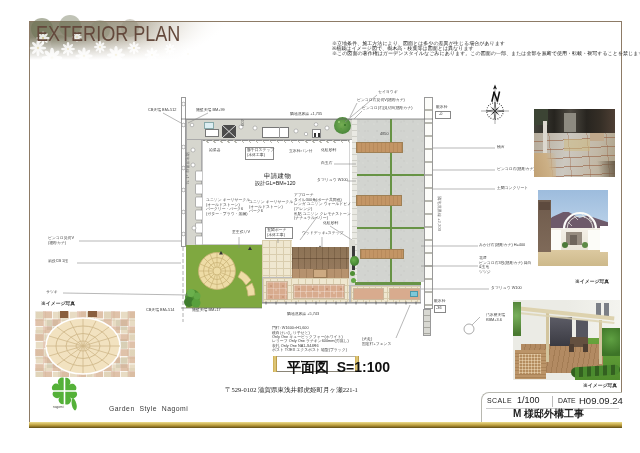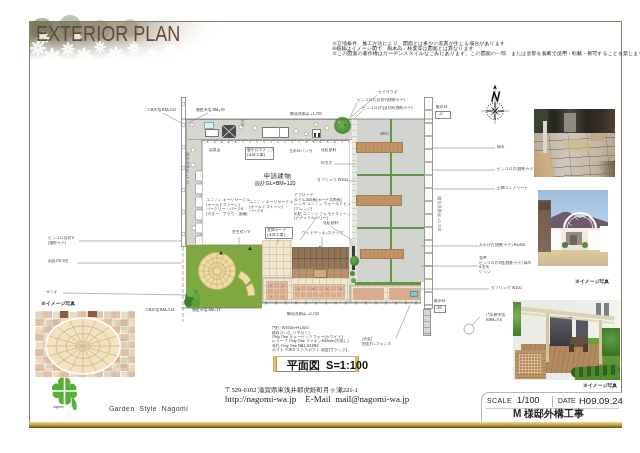--- a/index.html
+++ b/index.html
@@ -437,21 +437,21 @@
 
 <div class="t s4" style="left:272px;top:326px;line-height:1.13">門柱: W1600×H1,600<br>統白けい(しり子せと)<br>Only One キュービックフォー(ホワイト)<br>レリーフ Only One ラチキン600mm(刃無し)<br>表札 Only One NA1-S44R6<br>ポスト TOEX エクスポスト 箱型(ブラック)</div>
 
 <div class="t s4" style="left:362px;top:337px">(犬走)<br>固定柱+フェンス</div>
 
 <div class="abs" style="left:273px;top:356px;width:86px;height:16px;background:#fff;border-top:1px solid #b5b2a8;border-bottom:1px solid #8a8578;box-sizing:border-box"></div>
 
 <div class="abs" style="left:273px;top:356px;width:4px;height:16px;background:linear-gradient(90deg,#caa94e,#e6d183 55%,#a98734)"></div>
 <div class="abs" style="left:355px;top:356px;width:4px;height:16px;background:linear-gradient(90deg,#caa94e,#e6d183 55%,#a98734)"></div>
 
-<div class="t" style="left:287px;top:359px;font-size:11px;font-weight:bold;color:#111">平面図&nbsp;&nbsp;S=1:100</div>
+<div class="t" style="left:287px;top:359px;font-size:14px;font-weight:bold;color:#111">平面図&nbsp;&nbsp;S=1:100</div>
 
 <div class="t s5" style="left:41px;top:301px;font-weight:bold">※イメージ写真</div>
 
 <div class="abs" style="left:35px;top:311px;width:100px;height:66px;background:
 conic-gradient(from 0deg at 50% 50%, rgba(206,140,114,.32) 25%, transparent 0 50%, rgba(206,140,114,.32) 0 75%, transparent 0),
 conic-gradient(from 0deg at 50% 50%, transparent 25%, rgba(168,168,138,.25) 0 50%, transparent 0 75%, rgba(198,183,148,.22) 0),
 linear-gradient(rgba(255,255,255,.75) 1px,transparent 1px),linear-gradient(90deg,rgba(255,255,255,.75) 1px,transparent 1px),
 #e8dcc4;background-size:17px 15px,23px 19px,8.5px 7.5px,8.5px 7.5px"></div>
 <svg class="abs" style="left:35px;top:311px" width="100" height="66" viewBox="0 0 100 66">
 <ellipse cx="48" cy="35" rx="37" ry="28" fill="#f2e2c0" stroke="#fff" stroke-width="1.6"></ellipse>
@@ -553,21 +553,20 @@
 <line x1="13.5" y1="3" x2="13.5" y2="29"></line>
 <line x1="1" y1="16" x2="26" y2="16"></line>
 </g>
 <rect x="1" y="29.5" width="13" height="3.6" fill="#fefef8" opacity="0.9"></rect>
 <text x="2" y="32.6" font-size="3.2" fill="#4a4a4a" font-family="Liberation Sans,sans-serif">nagomi</text>
 </svg>
 
 <div class="t" style="left:109px;top:405px;font-size:6.8px;letter-spacing:.5px;color:#3a3a3a">Garden&nbsp; Style&nbsp; Nagomi</div>
 
 <div class="t" style="left:225px;top:386px;font-family:'Liberation Serif',serif;font-size:6.5px;color:#222">〒529-0102 滋賀県東浅井郡虎姫町月ヶ瀬221-1</div>
-<div class="t" style="left:225px;top:394px;font-family:'Liberation Serif',serif;font-size:9px;color:#222">http://nagomi-wa.jp&nbsp;&nbsp;&nbsp;&nbsp;E-Mail&nbsp;&nbsp;mail@nagomi-wa.jp</div>
 
 <div class="abs" style="left:481px;top:392px;width:141px;height:30px;background:#fff;border:1px solid #b8b8b0;border-right:none;border-bottom:none;border-radius:8px 0 0 0;box-sizing:border-box">
 <div class="abs" style="left:70px;top:3px;width:1px;height:11px;background:#bbb"></div>
 <div class="abs" style="left:4px;top:15px;width:133px;height:1px;background:#ccc"></div>
 </div>
 <div class="t" style="left:487px;top:396.5px;font-size:7px;letter-spacing:.4px;color:#222">SCALE</div>
 <div class="t" style="left:517px;top:395px;font-size:9px;color:#222">1/100</div>
 <div class="t" style="left:558px;top:397px;font-size:6.8px;letter-spacing:0;color:#222">DATE</div>
 <div class="t" style="left:579px;top:395px;font-size:9.5px;color:#222">H09.09.24</div>
 <div class="t" style="left:513px;top:408px;font-size:10px;font-weight:bold;color:#222">M 様邸外構工事</div>

